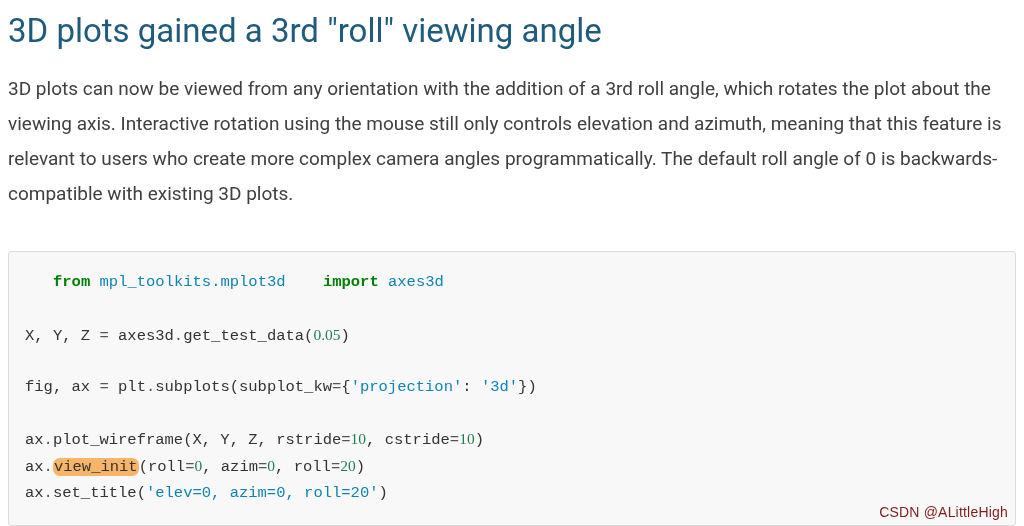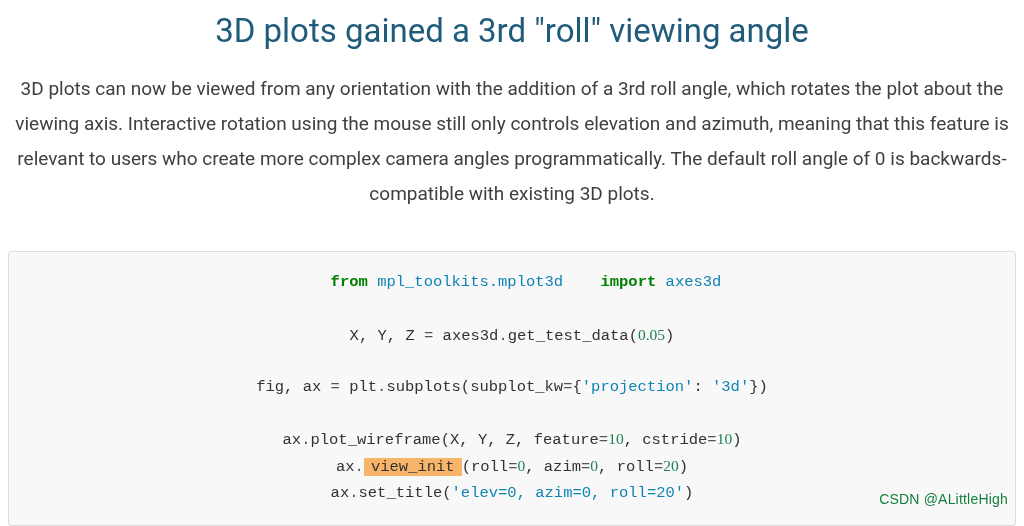--- a/index.html
+++ b/index.html
@@ -1,15 +1,15 @@
 <!DOCTYPE html>
 <html><head>
   <meta charset="utf-8">
   <style>
-    * { margin: 0; padding: 0; box-sizing: border-box; text-align: center; }
+    * { margin: 0; padding: 0; box-sizing: border-box; }
     body {
       font-family: "Segoe UI", -apple-system, BlinkMacSystemFont, Roboto, "Helvetica Neue", Arial, sans-serif;
       background: #ffffff;
       width: 1024px;
       height: 526px;
       padding: 10px 8px 0 8px;
       position: relative;
       overflow: hidden;
     }
     .heading {
@@ -37,42 +37,43 @@
       color: #333;
       white-space: pre;
     }
     .kw { color: #008000; font-weight: 600; margin-left: 28px; }
     .nm { color: #0e84b5; }
     .num { color: #208050; font-family: Liberation Serif, serif; }
     .str { color: #0e84b5; }
     .op { color: #555; }
     .hl {
       background: #f8b569;
-      padding: 0 7px;
+      padding: 0 1px;
+      border-radius: 7px;
     }
     .watermark {
       position: absolute;
-      bottom: 19px;
+      bottom: 6px;
       right: 16px;
       font-size: 14px;
-      color: #15803d;
+      color: #7f1d1d;
       font-family: Arial, sans-serif;
       letter-spacing: 0.2px;
     }
   </style>
 </head>
 <body>
 
 <h1 class="heading">3D plots gained a 3rd "roll" viewing angle</h1>
 
 <p class="paragraph">3D plots can now be viewed from any orientation with the addition of a 3rd roll angle, which rotates the plot about the viewing axis. Interactive rotation using the mouse still only controls elevation and azimuth, meaning that this feature is relevant to users who create more complex camera angles programmatically. The default roll angle of 0 is backwards-compatible with existing 3D plots.</p>
 
 <div class="code-block"><span class="kw">from</span> <span class="nm">mpl_toolkits.mplot3d</span> <span class="kw">import</span> <span class="nm">axes3d</span>
 
 <span>X, Y, Z </span><span class="op">=</span><span> axes3d</span><span class="op">.</span><span>get_test_data</span><span>(</span><span class="num">0.05</span><span>)</span>
 
 <span>fig, ax </span><span class="op">=</span><span> plt</span><span class="op">.</span><span>subplots</span><span>(</span><span>subplot_kw</span><span class="op">=</span><span>{</span><span class="str">'projection'</span><span>: </span><span class="str">'3d'</span><span>}</span><span>)</span>
 
-<span>ax</span><span class="op">.</span><span>plot_wireframe</span><span>(X, Y, Z, feature</span><span class="op">=</span><span class="num">10</span><span>, cstride</span><span class="op">=</span><span class="num">10</span><span>)</span>
+<span>ax</span><span class="op">.</span><span>plot_wireframe</span><span>(X, Y, Z, rstride</span><span class="op">=</span><span class="num">10</span><span>, cstride</span><span class="op">=</span><span class="num">10</span><span>)</span>
 <span>ax</span><span class="op">.</span><span class="hl">view_init</span><span>(roll</span><span class="op">=</span><span class="num">0</span><span>, azim</span><span class="op">=</span><span class="num">0</span><span>, roll</span><span class="op">=</span><span class="num">20</span><span>)</span>
 <span>ax</span><span class="op">.</span><span>set_title</span><span>(</span><span class="str">'elev=0, azim=0, roll=20'</span><span>)</span></div>
 
 <div class="watermark">CSDN @ALittleHigh</div>
 
 </body></html>

